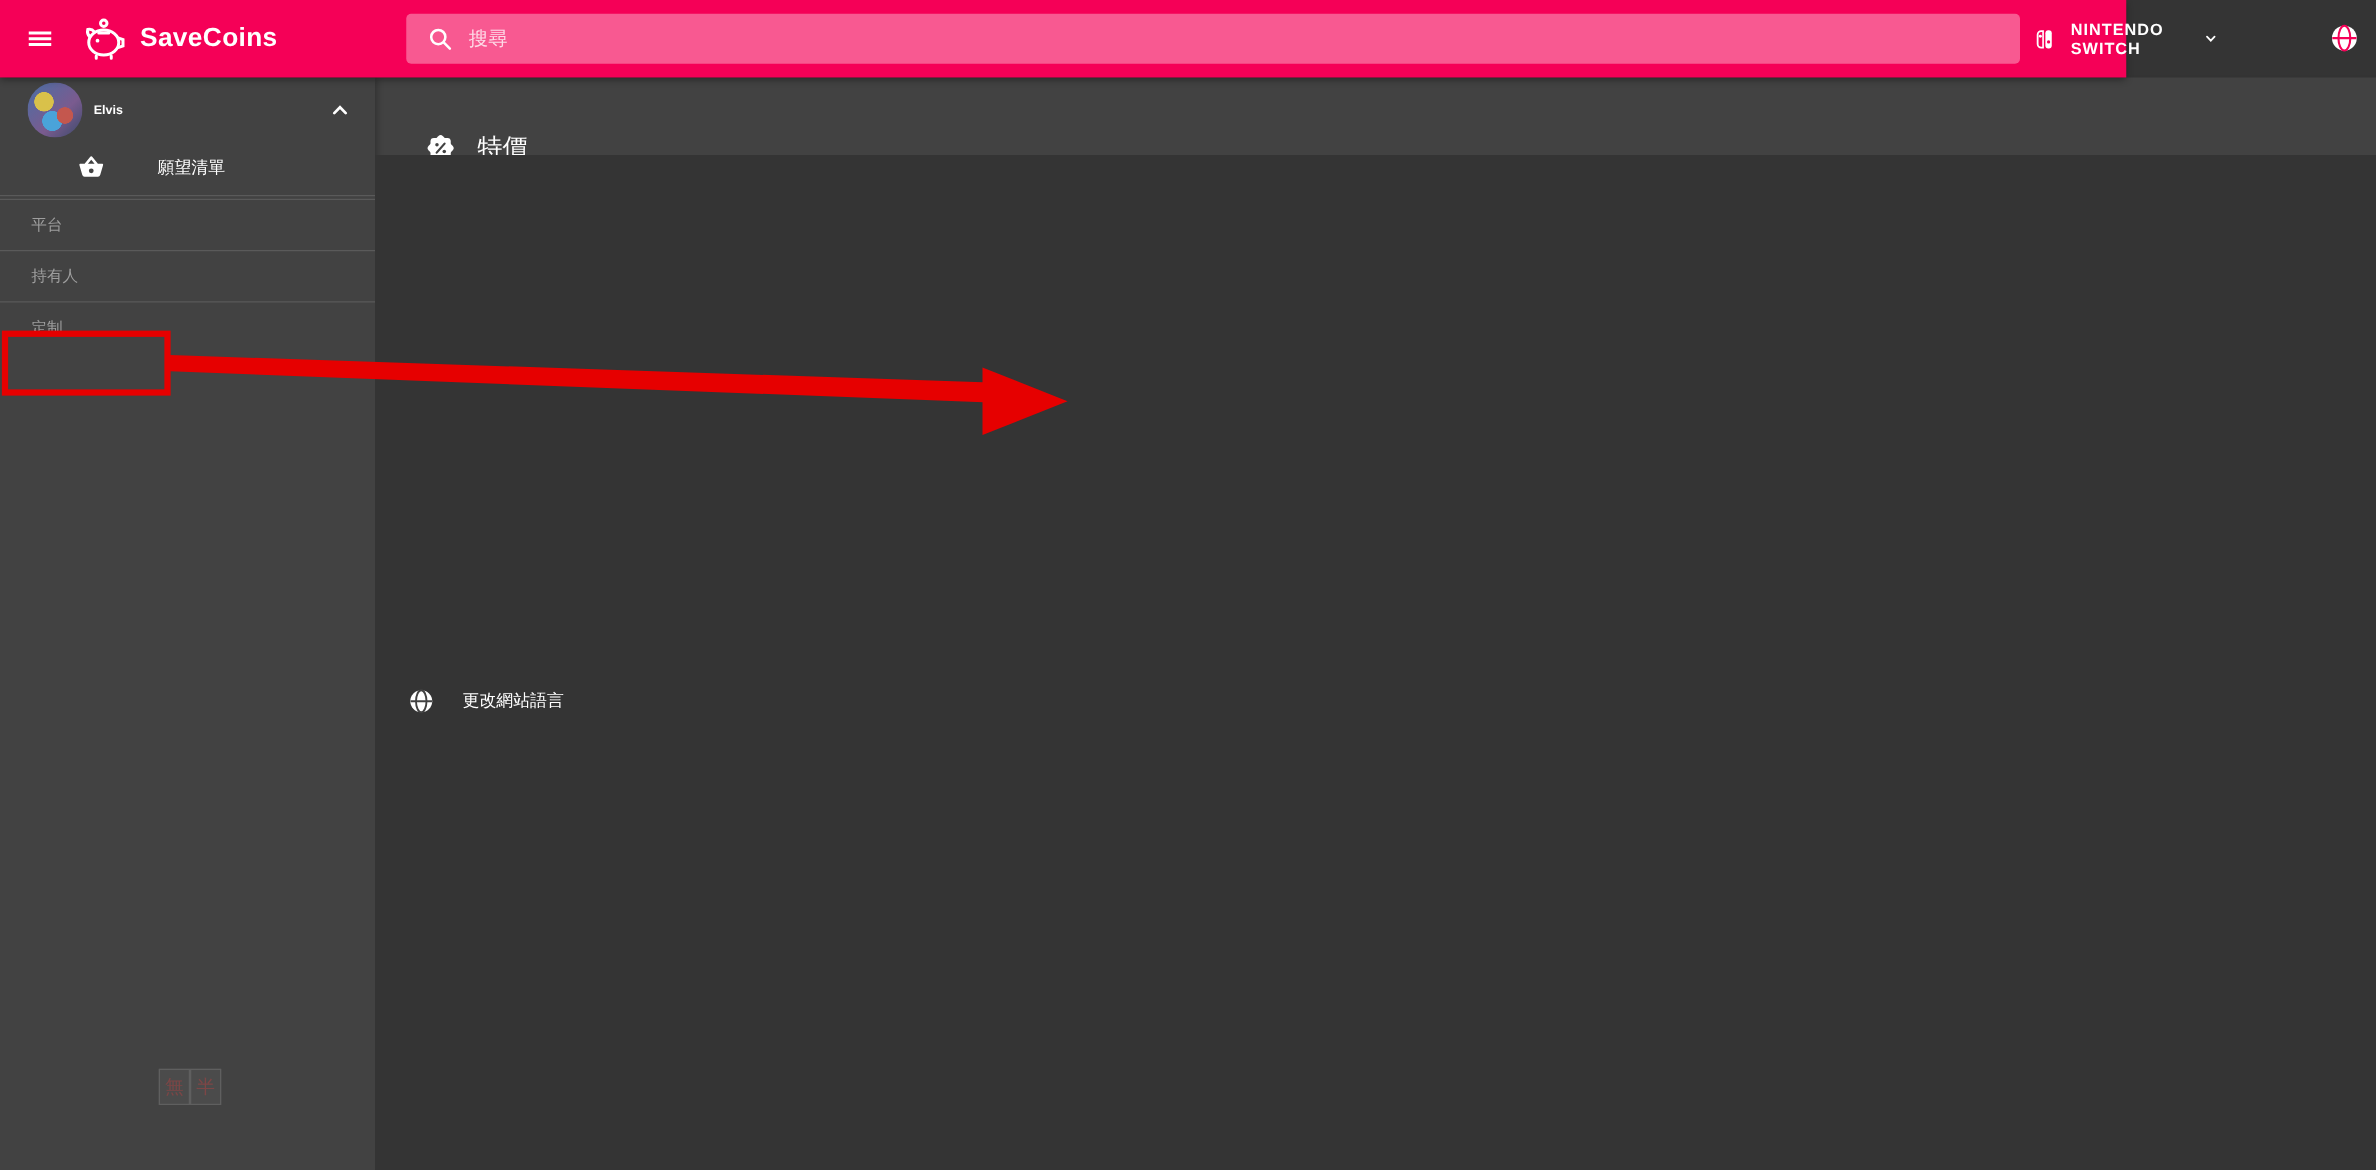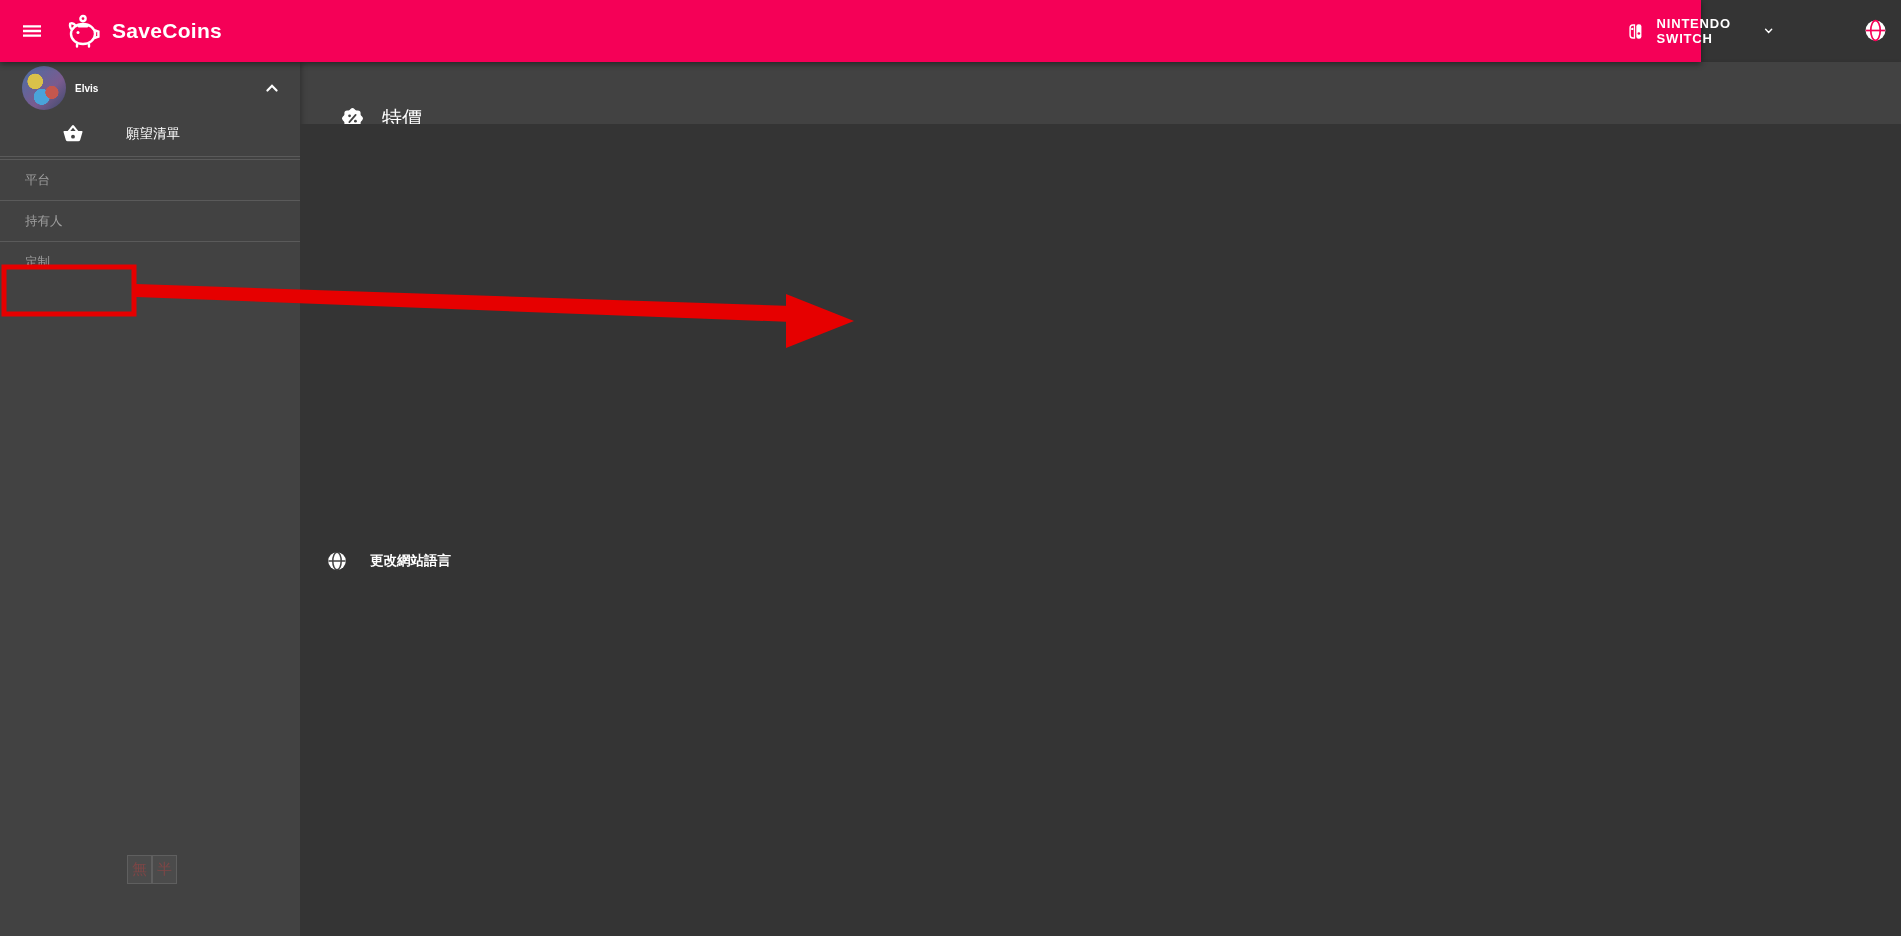--- a/index.html
+++ b/index.html
@@ -33,21 +33,21 @@
                      radial-gradient(circle at 45% 70%,#4aa3d9 0 20%,transparent 21%),
                      linear-gradient(135deg,#4a6fa5,#7a5b8f 60%,#3b4a6b);}
   .user-name{color:#fff;font-size:10px;font-weight:bold;margin-left:9px;}
   .user-chevron{position:absolute;right:18px;top:16px;width:20px;height:20px;cursor:pointer;}
   .srow{height:40px;display:flex;align-items:center;position:relative;cursor:pointer;}
   .srow.main{padding-left:25px;}
   .srow.sub{padding-left:62px;}
   .sicon{width:24px;height:24px;flex:0 0 24px;}
   .sicon svg{width:100%;height:100%;}
   .srow.sub .sicon{width:22px;height:22px;flex-basis:22px;}
-  .srow.main .slabel{margin-left:21px;font-weight:bold;}
+  .srow.main .slabel{margin-left:21px;}
   .srow.sub .slabel{margin-left:42px;}
   .slabel{color:#fff;font-size:13.5px;font-weight:500;}
   .srow.active .slabel{color:#FF4081;}
   .srow.active .sale-fill{fill:#FF4081;}
   .sdiv{height:1px;background:rgba(255,255,255,.13);margin:2px 0;}
   .ssec{height:36px;display:flex;align-items:center;padding-left:25px;color:#9e9e9e;font-size:12.5px;}
   .badge{position:absolute;right:12px;top:12px;background:#fafafa;color:#4a4a4a;font-size:8.5px;font-weight:bold;
          padding:3px 4px;border-radius:2px;border:1px solid #d0d0d0;letter-spacing:.3px;}
   .broken{position:absolute;left:127px;top:793px;display:flex;}
   .bcell{width:25px;height:29px;border:1px solid #5f5f5f;background:rgba(255,255,255,.05);
@@ -141,20 +141,27 @@
               <ellipse cx="19" cy="20" rx="12" ry="10"></ellipse>
               <path d="M11.5 11.5C10 9.5 8 9 6.2 9.6c-.5 2 .1 4.3 1.6 5.9"></path>
               <path d="M31 16.5l3.4 1.2v5l-3.4 1.2"></path>
               <path d="M13 30.8v1.7M25 30.8v1.7"></path>
               <path d="M15 12.3h8"></path>
               <circle cx="19" cy="4.6" r="2.6"></circle>
             </g>
             <circle cx="14" cy="18.5" r="1.5" fill="#fff"></circle>
           </svg></span>
       <span class="appname">SaveCoins</span>
+    </div>
+    <div class="searchbox">
+      <span class="sicon20"><svg viewBox="0 0 24 24" width="100%" height="100%">
+            <circle cx="10.5" cy="10.5" r="6.2" fill="none" stroke="#fff" stroke-width="2.2"></circle>
+            <path d="M15.2 15.2 20.6 20.6" stroke="#fff" stroke-width="2.2" stroke-linecap="round"></path>
+          </svg></span>
+      <span class="ph">搜尋</span>
     </div>
     <div class="plat-select">
       <span class="swicon"><svg viewBox="0 0 24 24" width="100%" height="100%">
             <path fill-rule="evenodd" d="M10.3 1.5H7.2A5.2 5.2 0 0 0 2 6.7v10.6a5.2 5.2 0 0 0 5.2 5.2h3.1zM8.4 3.6v16.8H7.2a3.1 3.1 0 0 1-3.1-3.1V6.7a3.1 3.1 0 0 1 3.1-3.1z" fill="#fff"></path>
             <circle cx="6.2" cy="8.3" r="1.7" fill="#fff"></circle>
             <rect x="12" y="1.5" width="7.4" height="21" rx="3.4" fill="#fff"></rect>
             <circle cx="15.7" cy="14.9" r="1.9" fill="var(--hole,#424242)"></circle>
           </svg></span>
       <span class="plabel">NINTENDO SWITCH</span>
       <span class="chev"><svg viewBox="0 0 24 24" width="100%" height="100%">

